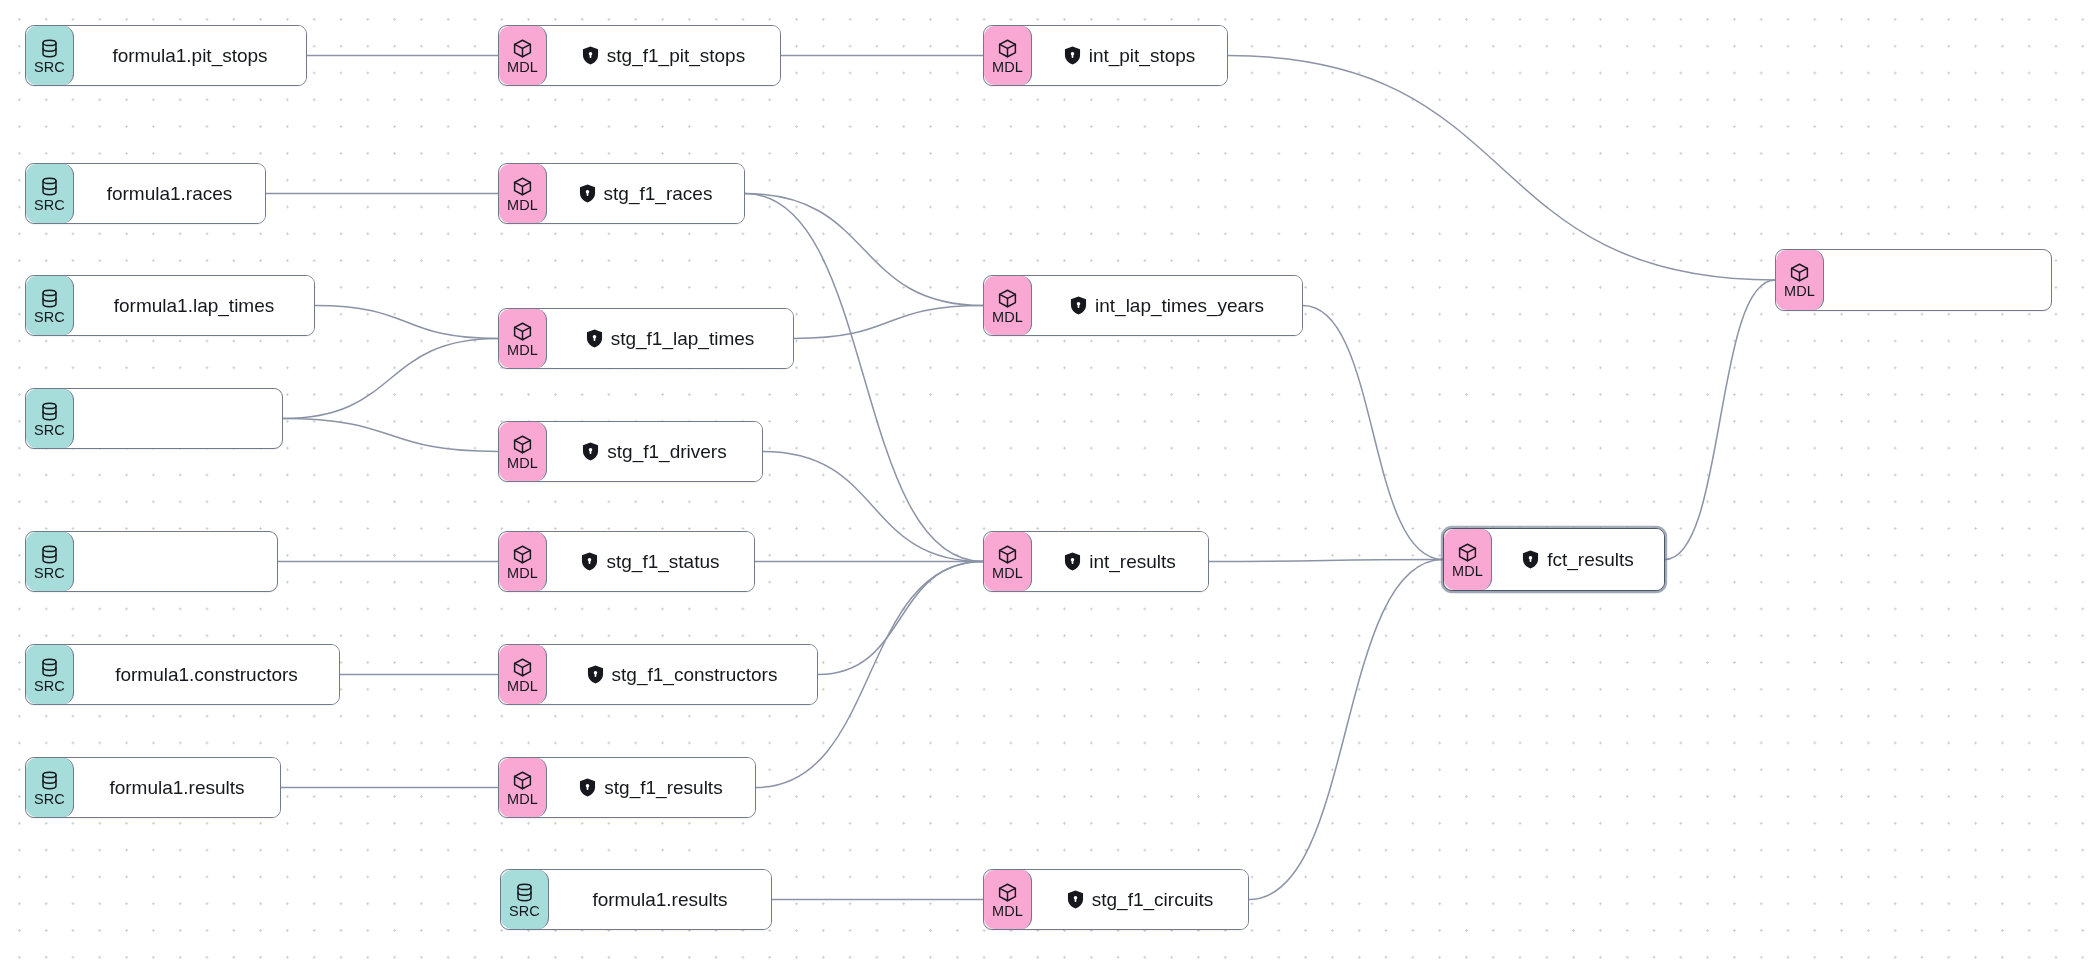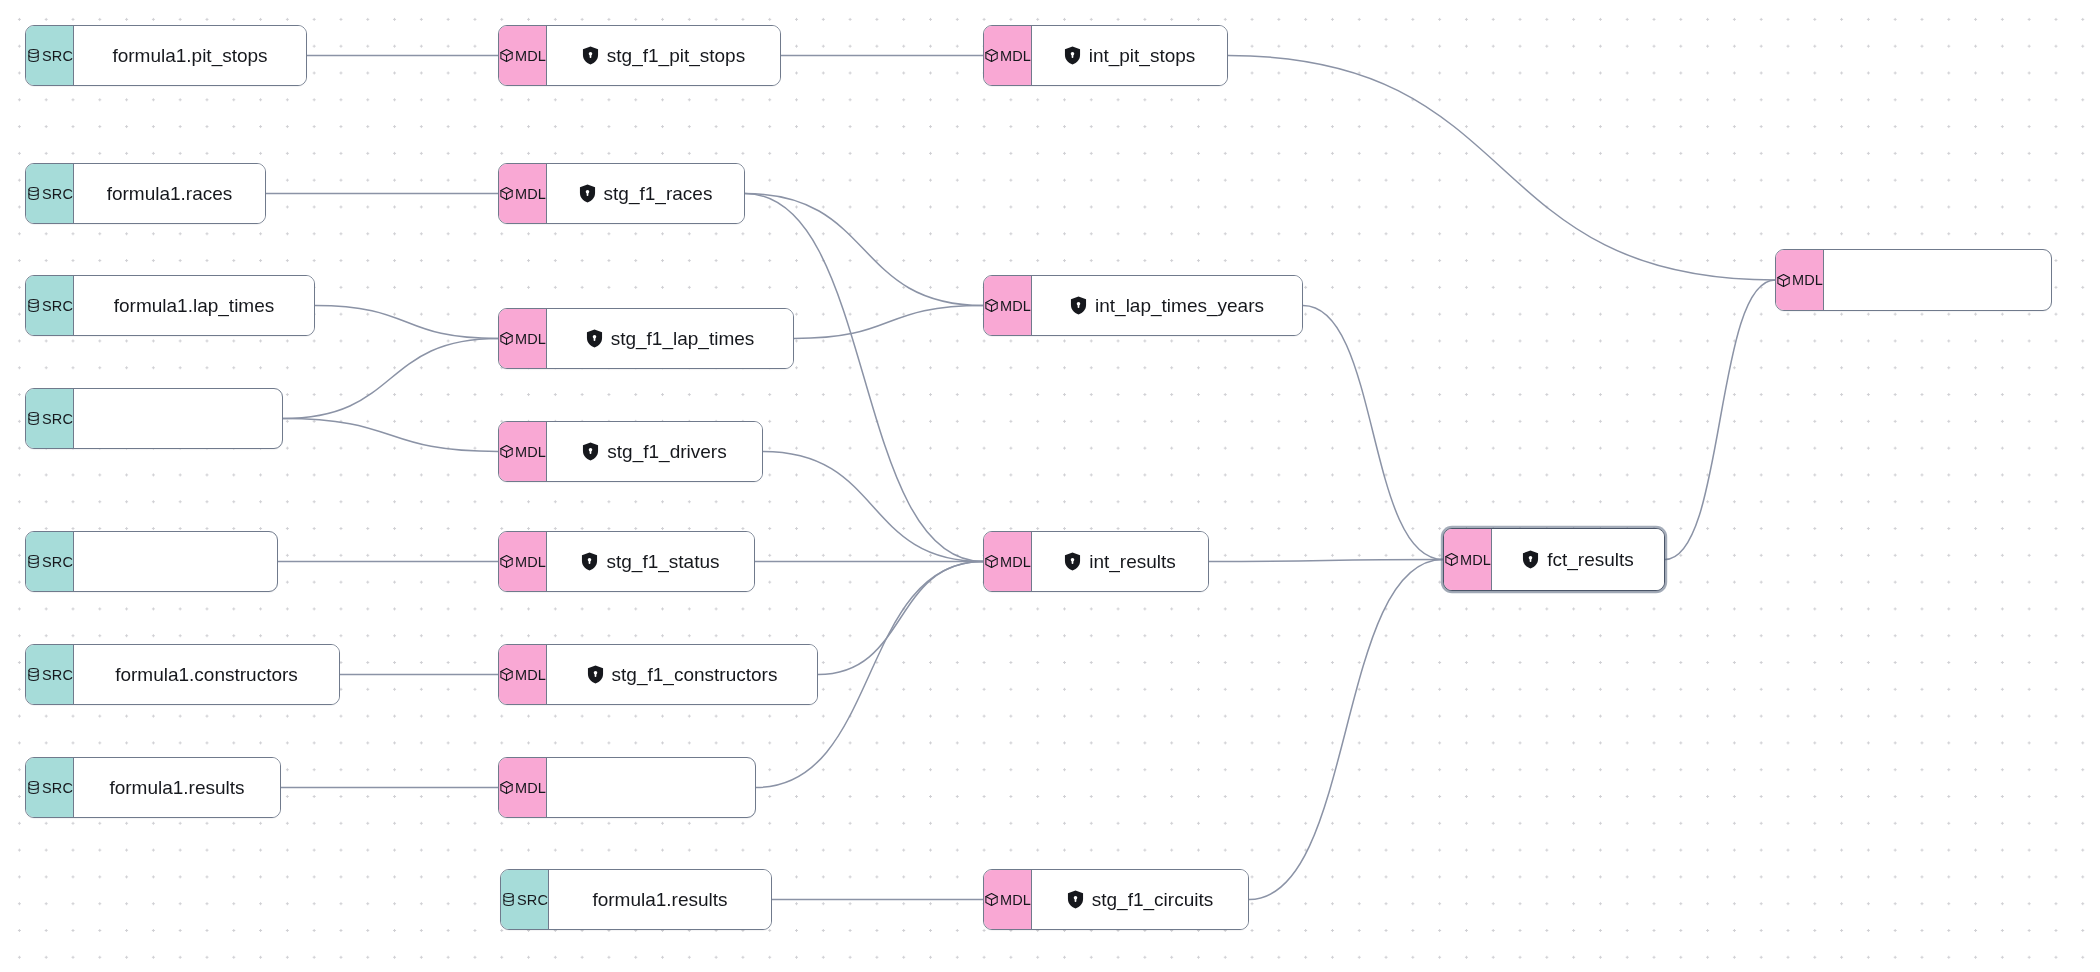--- a/index.html
+++ b/index.html
@@ -26,24 +26,25 @@
     box-shadow:0 1px 1px rgba(20,24,40,.05);
     overflow:hidden;
     z-index:5;
   }
   .node.sel{
     border-color:#4a5568;
     box-shadow:0 0 0 2.2px rgba(90,104,128,.55), 0 1px 2px rgba(20,24,40,.12);
   }
   .badge{
     width:48px;flex:0 0 48px;
-    display:flex;align-items:center;justify-content:center;
+    display:flex;flex-direction:column;align-items:center;justify-content:center;
     gap:1px;
     border-right:1.6px solid #707a8c;
     box-sizing:border-box;
+    border-radius:11px;
   }
   .badge.src{background:#a6dcd9;}
   .badge.mdl{background:#f9a8d4;}
   .badge svg{display:block;}
   .badge .btxt{
     font-size:14.5px;line-height:14px;color:#16181d;letter-spacing:.1px;
     font-family:"Liberation Sans","DejaVu Sans",sans-serif;
   }
   .body{
     flex:1 1 auto;
@@ -297,20 +298,28 @@
       </div>
       <div class="node" style="left: 498px; top: 757px; width: 258px; height: 61px;">
         <div class="badge mdl">
           <svg width="21" height="21" viewBox="0 0 24 24" fill="none" stroke="#16181d" stroke-width="1.7" stroke-linejoin="round" stroke-linecap="round">
             <path d="M12 2.6 21 7.2v9.6L12 21.4 3 16.8V7.2z"></path>
             <path d="M3 7.2 12 11.9 21 7.2"></path>
             <path d="M12 11.9V21.4"></path>
           </svg>
           <div class="btxt">MDL</div>
         </div>
+        <div class="body center">
+          <svg class="lock" width="17" height="19" viewBox="0 0 18 20" fill="#16181d">
+            <path d="M9 0.6 17 3.3v6.1c0 4.7-3.3 8.5-8 10.0-4.7-1.5-8-5.3-8-10.0V3.3z"></path>
+            <circle cx="9" cy="8.2" r="1.9" fill="#ffffff"></circle>
+            <rect x="8.1" y="8.4" width="1.8" height="4.2" rx=".85" fill="#ffffff"></rect>
+          </svg>
+          <span class="label">stg_f1_results</span>
+        </div>
       </div>
       <div class="node" style="left: 983px; top: 869px; width: 266px; height: 61px;">
         <div class="badge mdl">
           <svg width="21" height="21" viewBox="0 0 24 24" fill="none" stroke="#16181d" stroke-width="1.7" stroke-linejoin="round" stroke-linecap="round">
             <path d="M12 2.6 21 7.2v9.6L12 21.4 3 16.8V7.2z"></path>
             <path d="M3 7.2 12 11.9 21 7.2"></path>
             <path d="M12 11.9V21.4"></path>
           </svg>
           <div class="btxt">MDL</div>
         </div>

